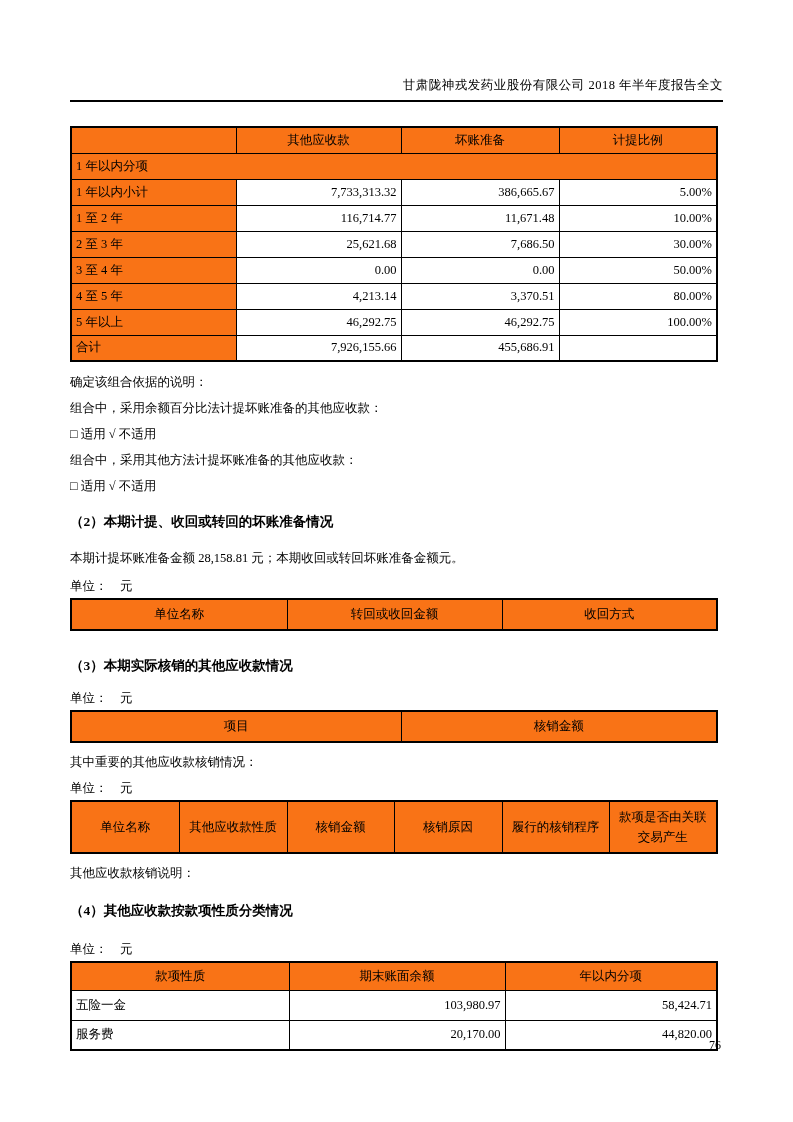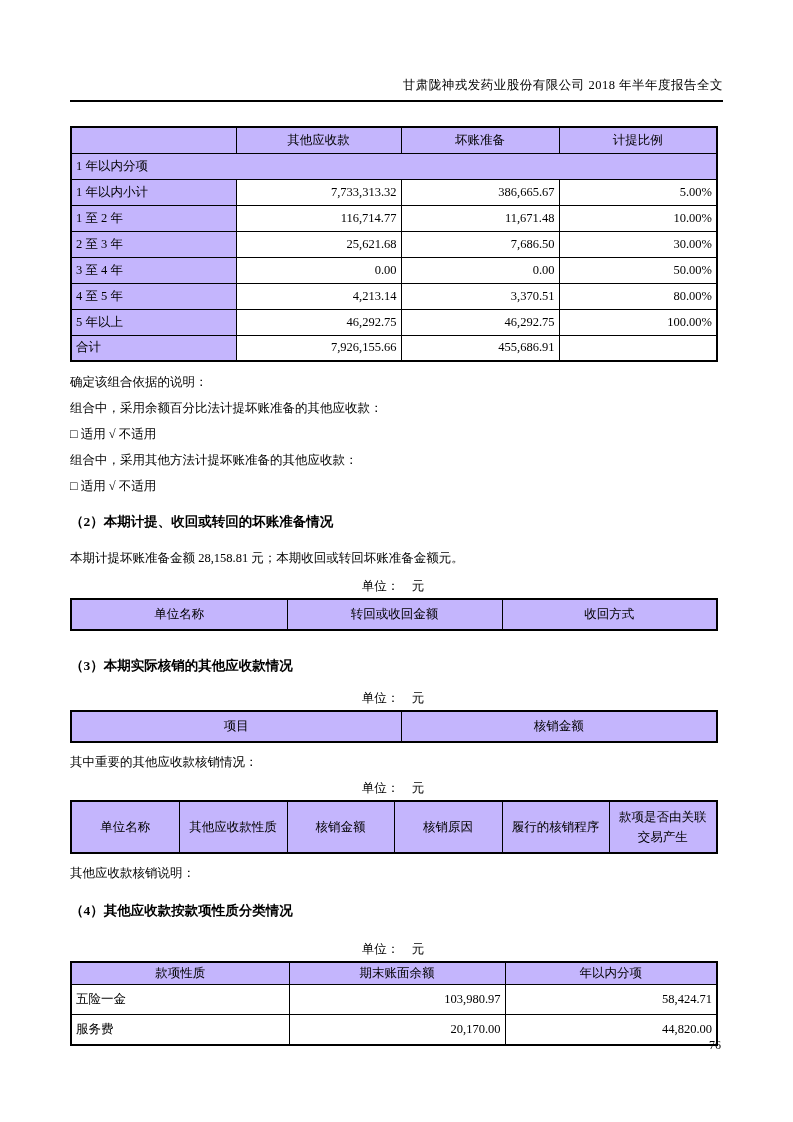--- a/index.html
+++ b/index.html
@@ -29,42 +29,42 @@
     border: 2px solid #000;
     font-size: 12.5px;
   }
   td, th {
     border: 1px solid #000;
     font-weight: normal;
     padding: 2px 4px;
     vertical-align: middle;
     overflow: hidden;
   }
-  .gray { background: #c4b5fd; }
+  .gray { background: #f97316; }
   .c { text-align: center; }
   .l { text-align: left; }
   .r { text-align: right; padding-left: 12px; }
   .tbl-aging tr { height: 26px; }
   .tbl-recovery tr, .tbl-writeoff tr { height: 31px; }
   .tbl-important tr { height: 52px; }
   .tbl-important th { line-height: 20px; }
-  .tbl-nature tr.hdr { height: 22px; }
+  .tbl-nature tr.hdr { height: 28px; }
   .tbl-nature tr.data { height: 30px; }
   .note { line-height: 26px; }
   .notes-block { margin-top: 7px; }
   .heading {
     font-weight: bold;
     font-size: 13.5px;
   }
   .h2-s2 { margin-top: 14px; }
   .h2-s3 { margin-top: 26px; }
   .h2-s4 { margin-top: 16px; }
   .para-block { margin-top: 14px; }
   .unit {
-    text-align: center;
+    text-align: left;
     line-height: 18px;
     margin-top: 4px;
     margin-bottom: 3px;
   }
   .unit-s2 { margin-top: 6px; }
   .unit-s3 { margin-top: 14px; }
   .unit-s4 { margin-top: 20px; }
   .mt6 { margin-top: 6px; }
   .mt24 { margin-top: 24px; }
   .page-number {

